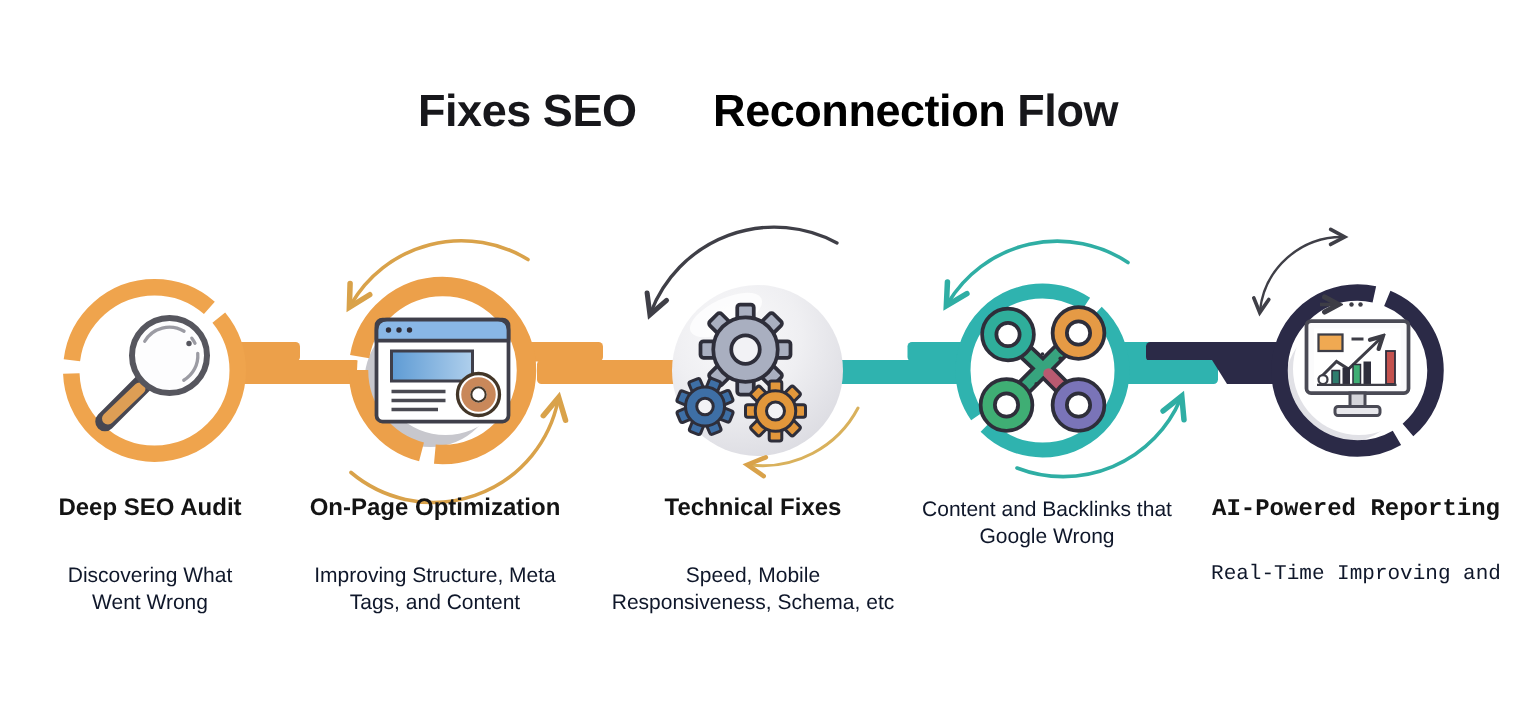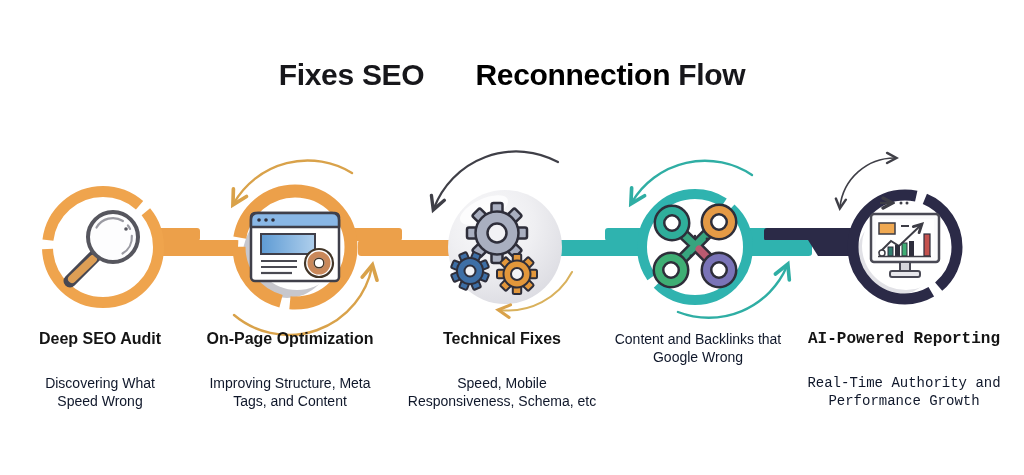--- a/index.html
+++ b/index.html
@@ -217,31 +217,31 @@
       <path d="M752 25 A85 85 0 0 0 632 52" marker-end="url(#ah-teal)"></path>
       <path d="M678 162 A85 85 0 0 0 787 116" marker-end="url(#ah-teal)"></path>
     </g>
     <g fill="none" stroke="#3F3F47" stroke-width="1.6" stroke-linecap="round">
       <path d="M840 57 A55 55 0 0 1 895 8" marker-start="url(#ah-dark)" marker-end="url(#ah-dark)"></path>
     </g>
   </svg>
 
   <div class="step-label lbl-1">
     <div class="step-title">Deep SEO Audit</div>
-    <div class="step-desc"><span>Discovering What</span><br><span>Speed Wrong</span></div>
+    <div class="step-desc"><span>Discovering What</span><br><span>Went Wrong</span></div>
   </div>
   <div class="step-label lbl-2">
     <div class="step-title">On-Page Optimization</div>
     <div class="step-desc"><span>Improving Structure, Meta</span><br><span>Tags, and Content</span></div>
   </div>
   <div class="step-label lbl-3">
     <div class="step-title">Technical Fixes</div>
     <div class="step-desc"><span>Speed, Mobile</span><br><span>Responsiveness, Schema, etc</span></div>
   </div>
   <div class="step-label lbl-4">
     <div class="step-desc"><span>Content and Backlinks that</span><br><span>Google Wrong</span></div>
   </div>
   <div class="step-label lbl-5">
     <div class="step-title">AI-Powered Reporting</div>
-    <div class="step-desc"><span>Real-Time Authority and</span><br><span>Performance Growth</span></div>
+    <div class="step-desc"><span>Real-Time Improving and</span><br></div>
   </div>
 
 </div>
 
 </body></html>

